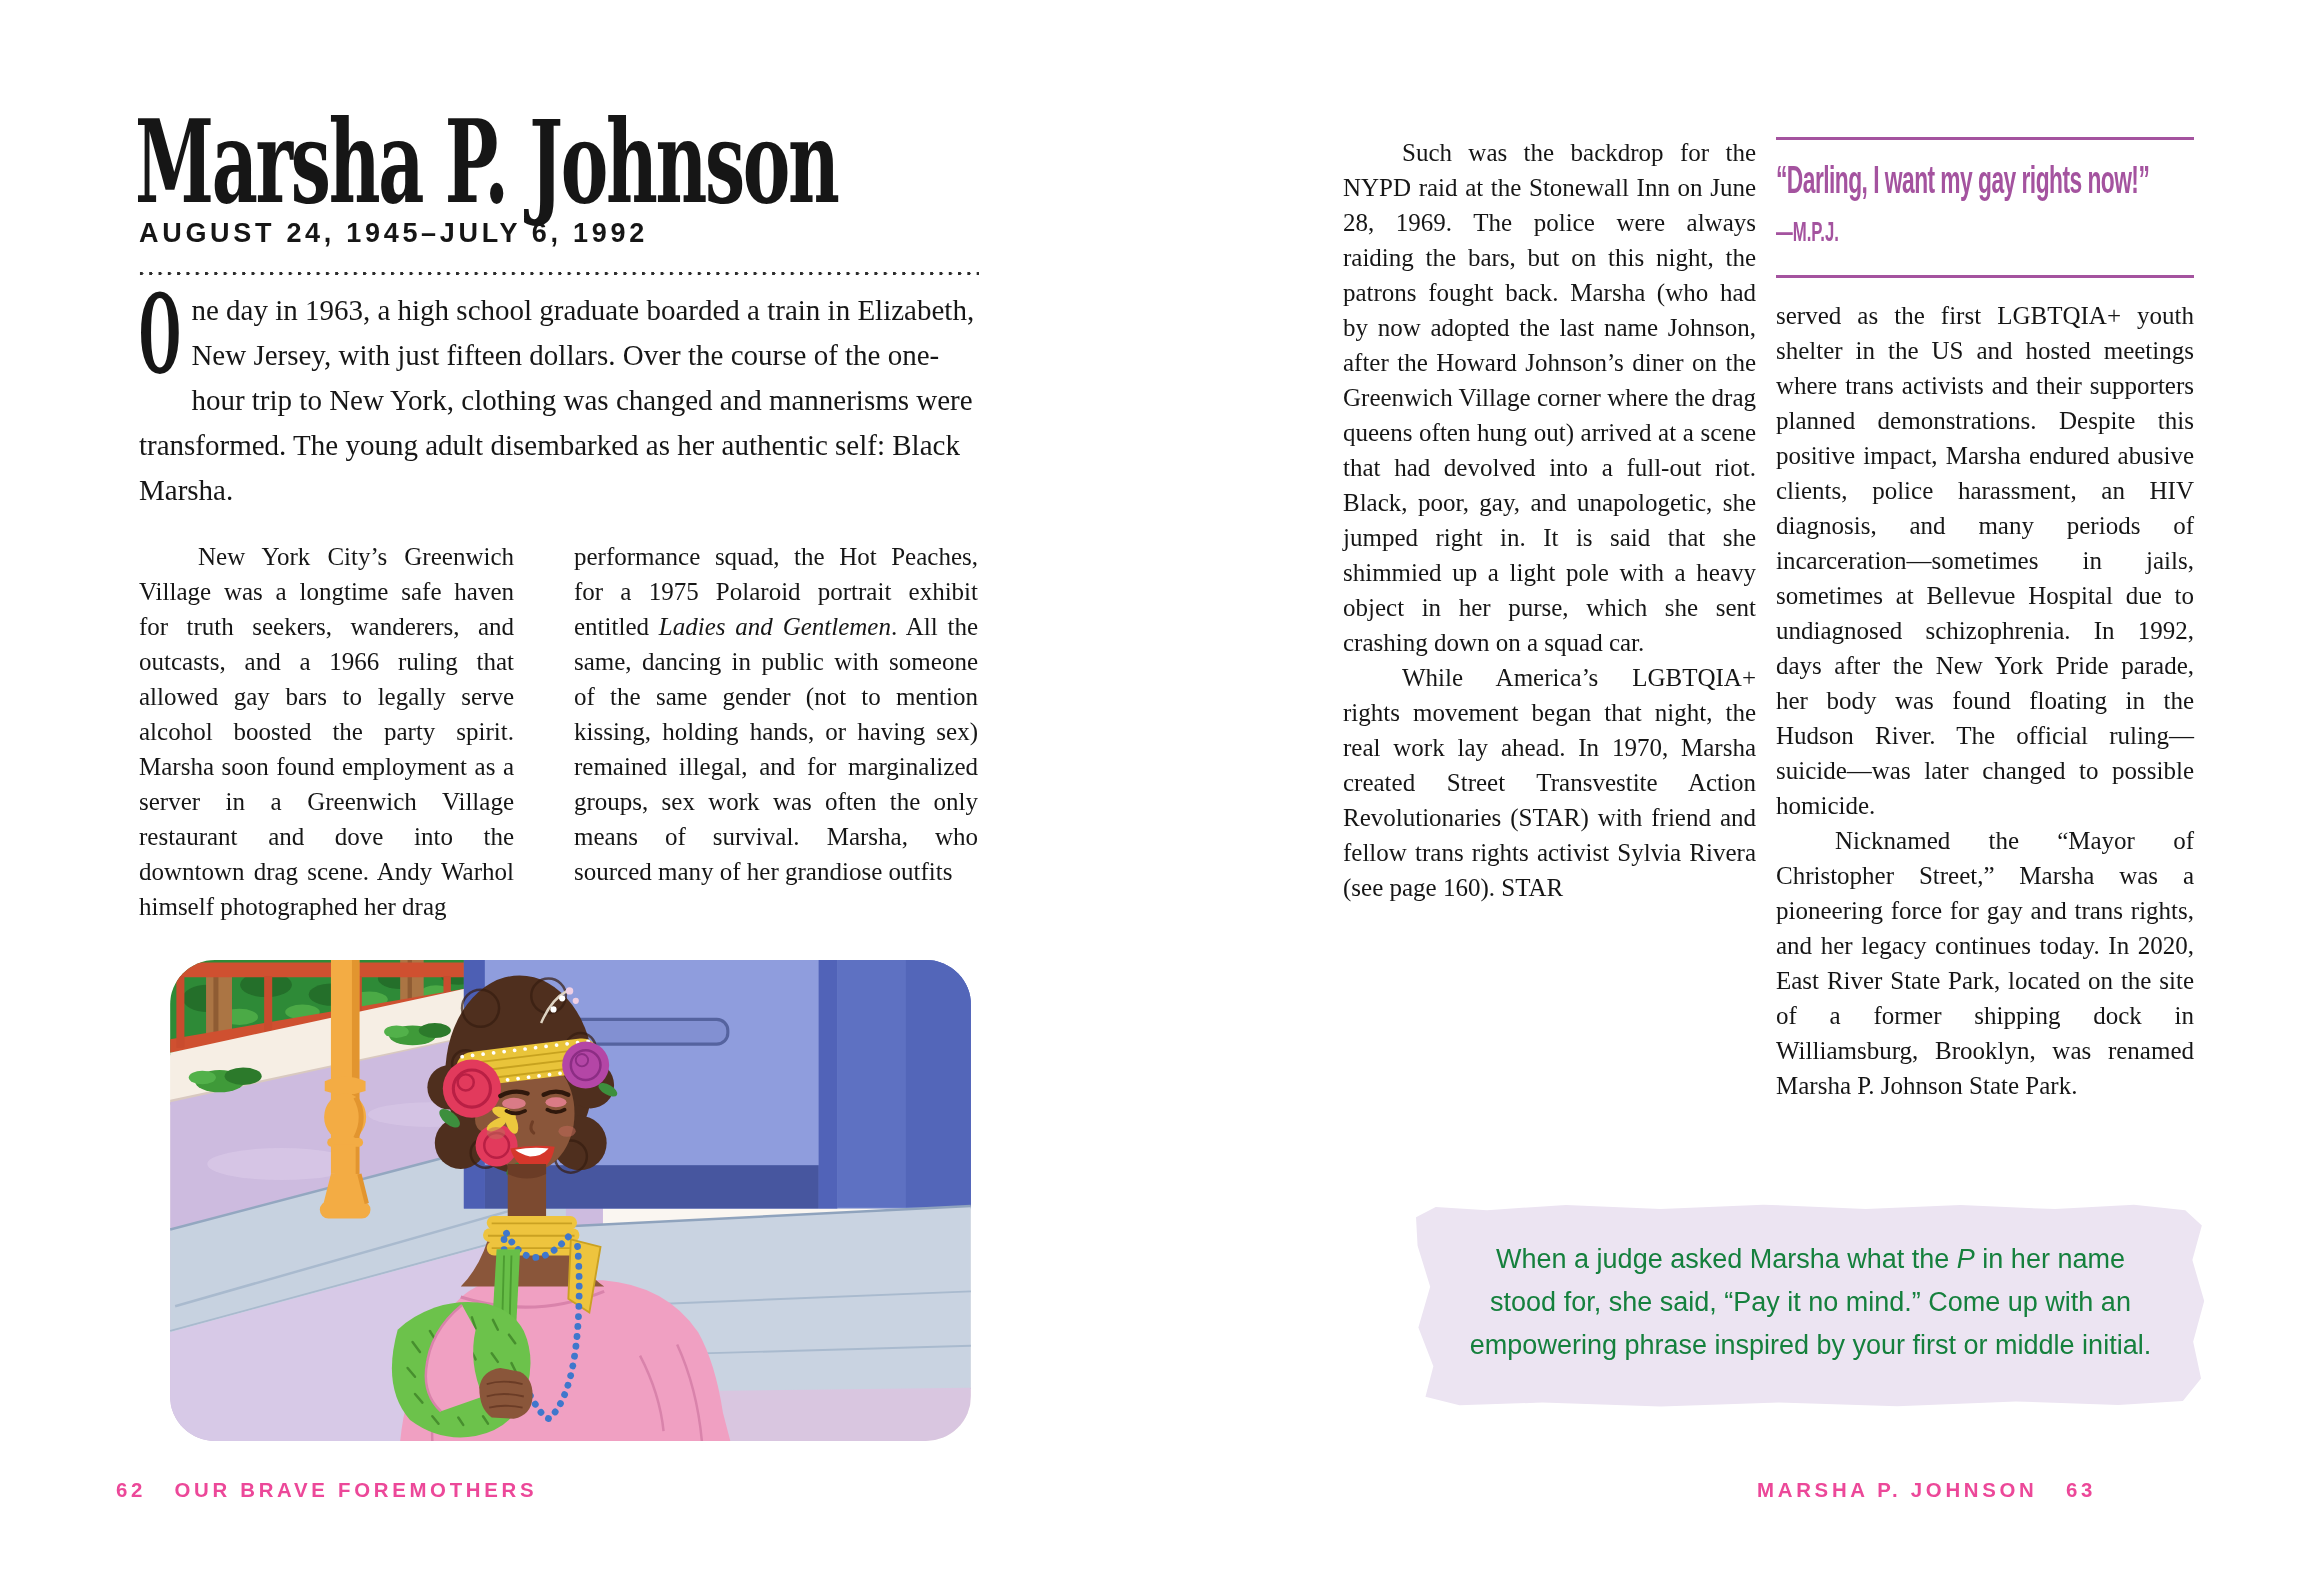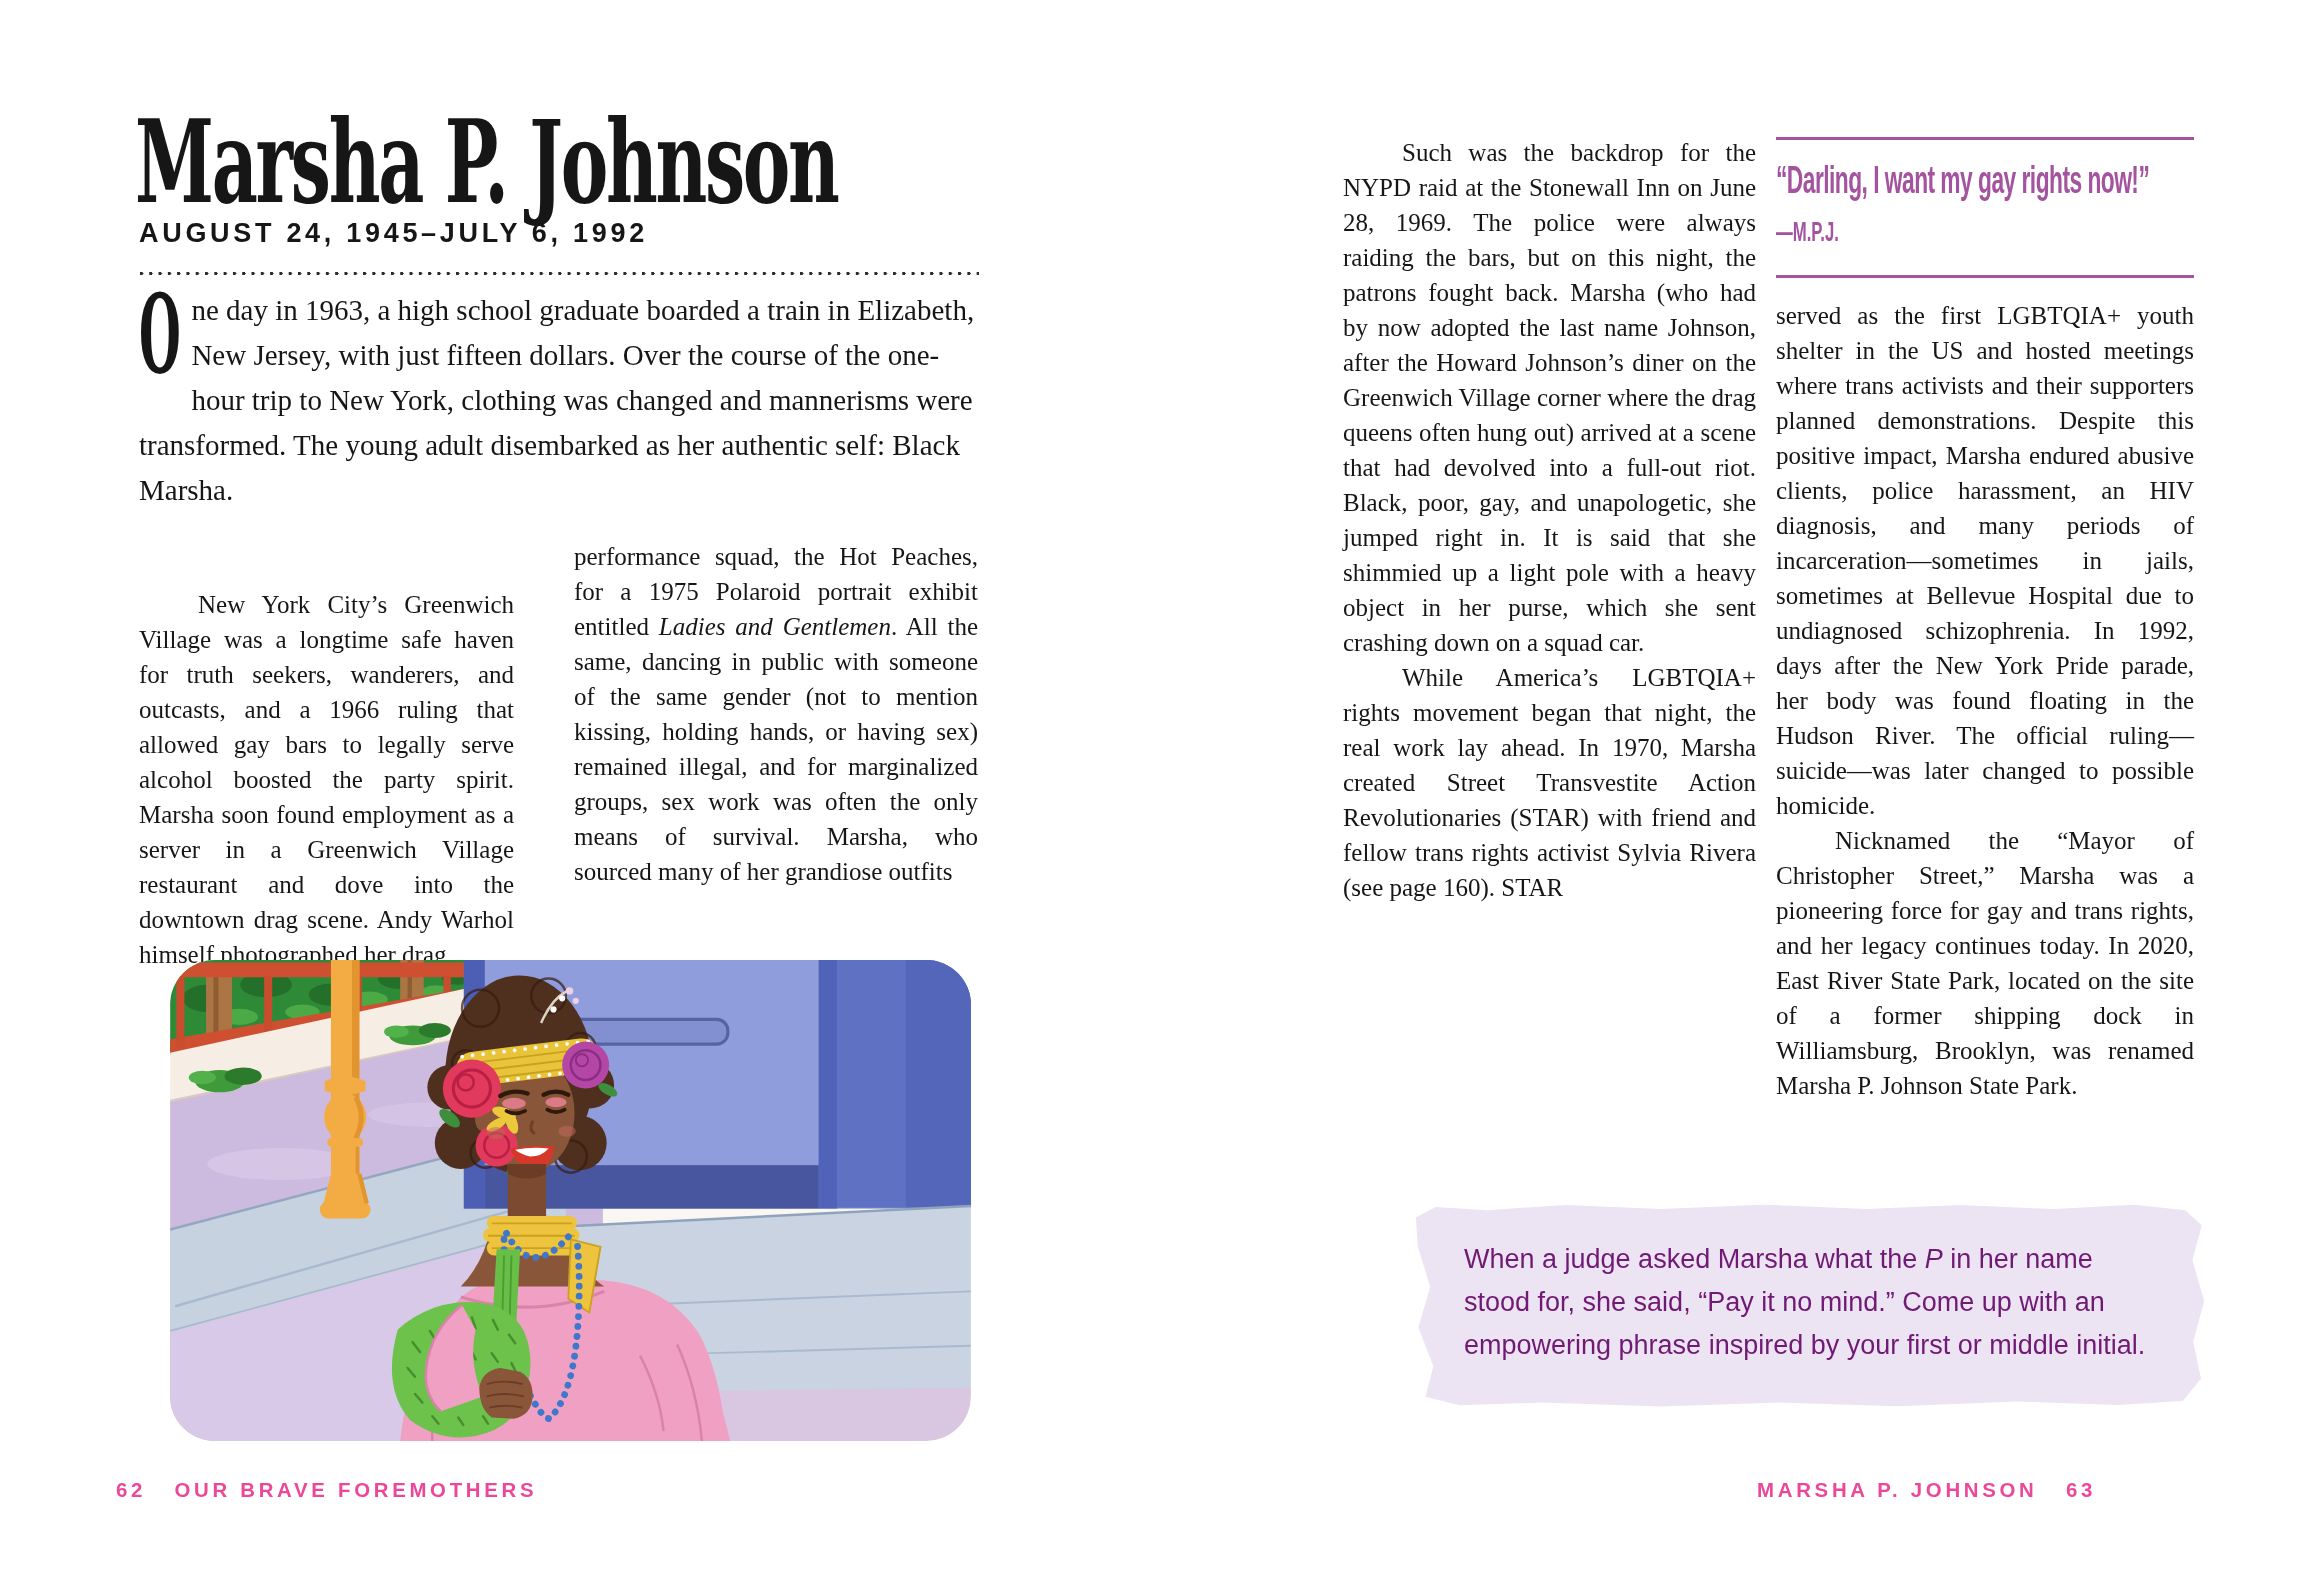--- a/index.html
+++ b/index.html
@@ -15,21 +15,21 @@
           background-image:radial-gradient(circle 1.9px at 2.5px 2.5px,#2b2b2b 1.6px,transparent 1.9px);
           background-size:9.3px 5px;background-repeat:repeat-x;}
   .intro{position:absolute;left:139px;top:288px;width:846px;font-size:29px;line-height:45px;
          text-align:left;}
   .dropcap{float:left;display:inline-block;width:40px;height:94px;font-family:"DejaVu Serif",serif;
            font-weight:700;font-size:109px;line-height:93px;transform:scaleX(0.44);
            transform-origin:left top;margin-right:12.4px;}
   .bodycol{position:absolute;font-size:25px;line-height:35px;text-align:justify;}
   .bodycol p{margin:0;}
   .indent{text-indent:59px;}
-  .col1{left:139px;top:539px;width:375px;margin-top:48px;}
+  .col1{left:139px;top:539px;width:375px;}
   .col2{left:574px;top:539px;width:404px;}
   .illo-frame{position:absolute;left:170px;top:960px;width:801px;height:481px;
               border-radius:45px;overflow:hidden;}
   .footer{position:absolute;top:1479px;font-family:"Liberation Sans",sans-serif;
           font-size:20.4px;letter-spacing:3.7px;color:#ec4899;font-weight:600;}
   .footer-left{left:116px;}
   .footer-right{right:116px;text-align:right;}
   .footer .gap{display:inline-block;width:28.4px;}
   
   .colA{left:1343px;top:135px;width:413px;}
@@ -39,21 +39,21 @@
                padding:21px 0 21px 0;box-sizing:border-box;height:141px;}
   .quote-text{font-family:"Liberation Sans",sans-serif;font-weight:700;font-size:38px;
               letter-spacing:-0.9px;color:#a4539f;white-space:nowrap;
               transform:scaleX(0.60);transform-origin:left top;line-height:1.05;}
   .quote-attr{font-family:"Liberation Sans",sans-serif;font-weight:700;font-size:27px;
               color:#a4539f;margin-top:16px;letter-spacing:0;
               transform:scaleX(0.62);transform-origin:left top;}
   .activity{position:absolute;left:1416px;top:1203px;width:789px;min-height:204px;
             background:#ece4f2;box-sizing:border-box;padding:35px 48px 31px 48px;
             font-family:"Liberation Sans",sans-serif;font-size:27px;line-height:43px;
-            color:#701a75;
+            text-align:center;color:#15803d;
             clip-path:polygon(0% 7%,2.5% 2%,9% 3.5%,19% 1%,31% 3%,44% 0.8%,57% 3%,69% 1%,
               81% 3%,91% 0.8%,97.5% 3.5%,99.6% 11%,98.4% 28%,99.9% 48%,98.5% 68%,99.5% 86%,
               97.2% 97%,89% 99%,76% 97.3%,61% 99.6%,46% 97.8%,31% 99.7%,16% 97.8%,5.5% 99.2%,
               1.2% 95%,2.2% 80%,0.3% 61%,1.8% 41%,0.2% 21%);}
   .ital{font-style:italic;}
 </style>
 </head>
 <body>
 
 <div class="spread">

